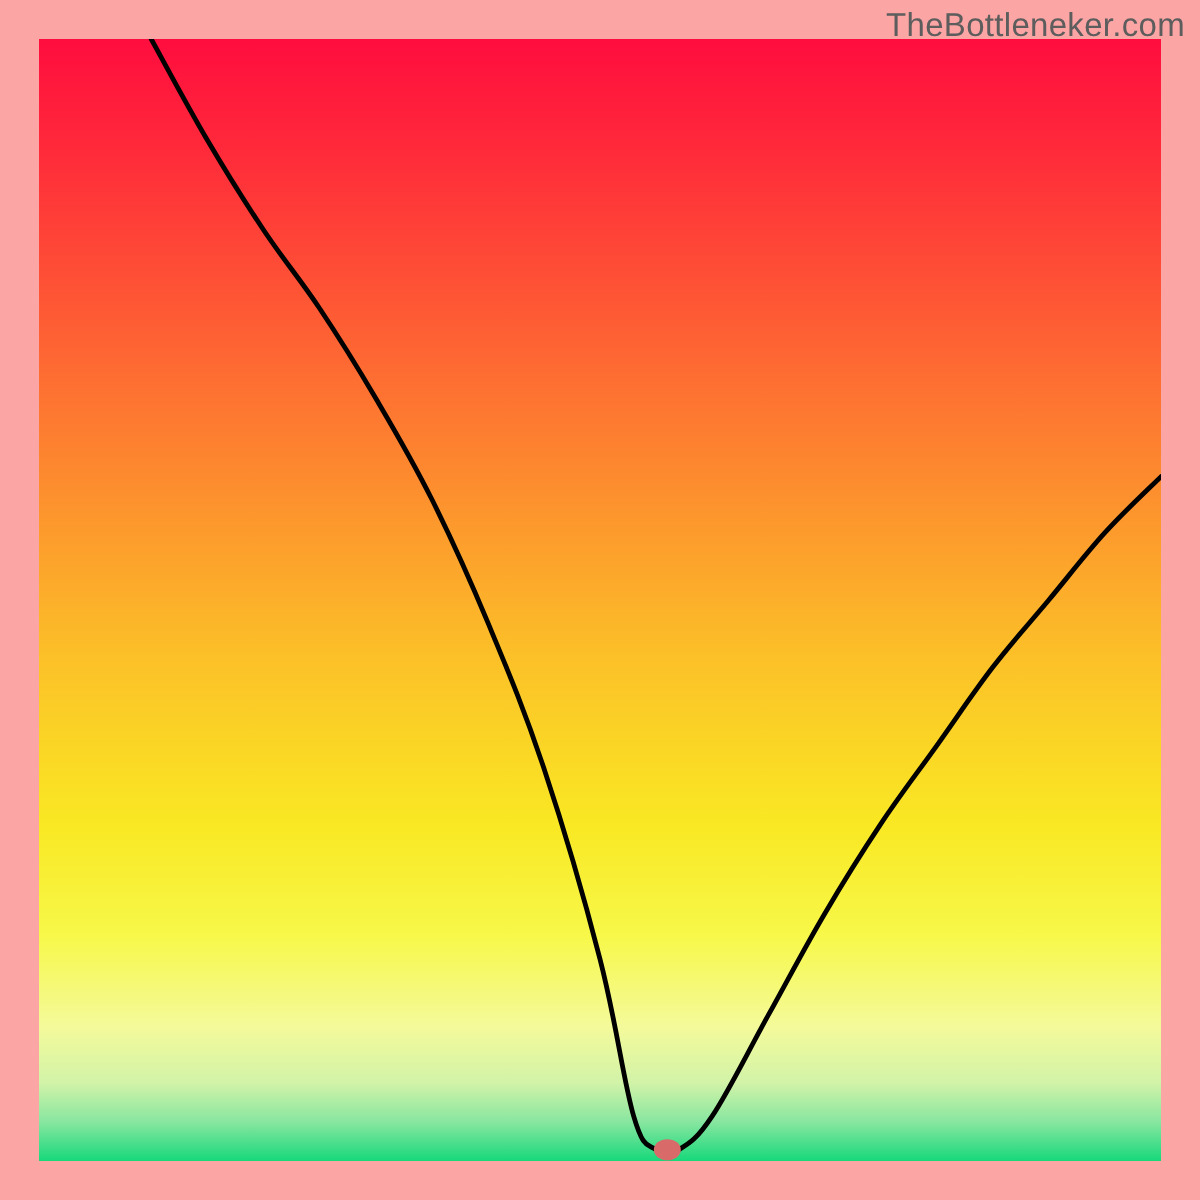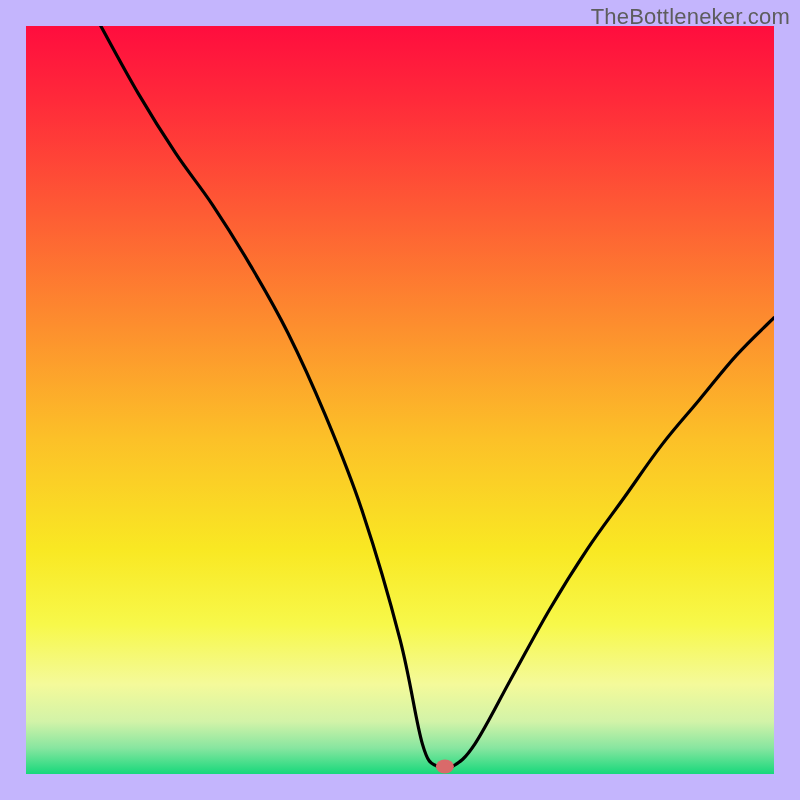--- a/index.html
+++ b/index.html
@@ -9,21 +9,21 @@
     height: 800px;
     background: #000;
     overflow: hidden;
   }
   .frame {
     position: absolute;
     left: 0;
     top: 0;
     width: 800px;
     height: 800px;
-    background: #c4b5fd;
+    background: #fca5a5;
   }
   .plot {
     position: absolute;
     left: 26px;
     top: 26px;
     width: 748px;
     height: 748px;
   }
   .plot svg {
     display: block;

